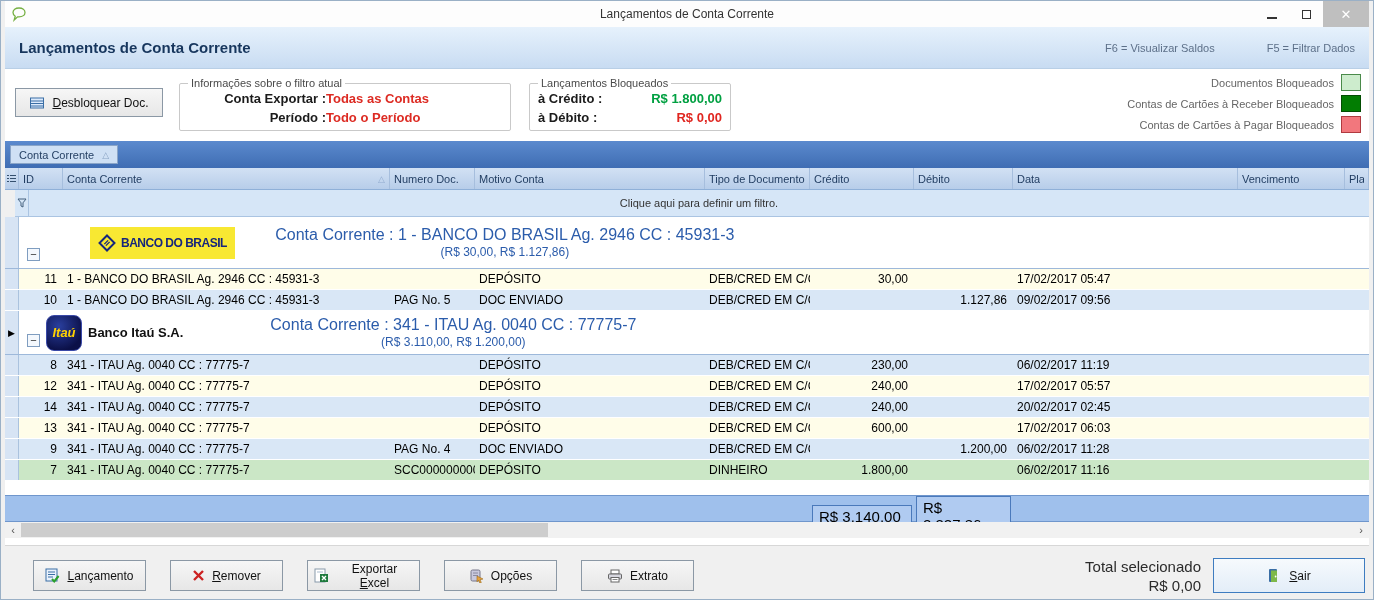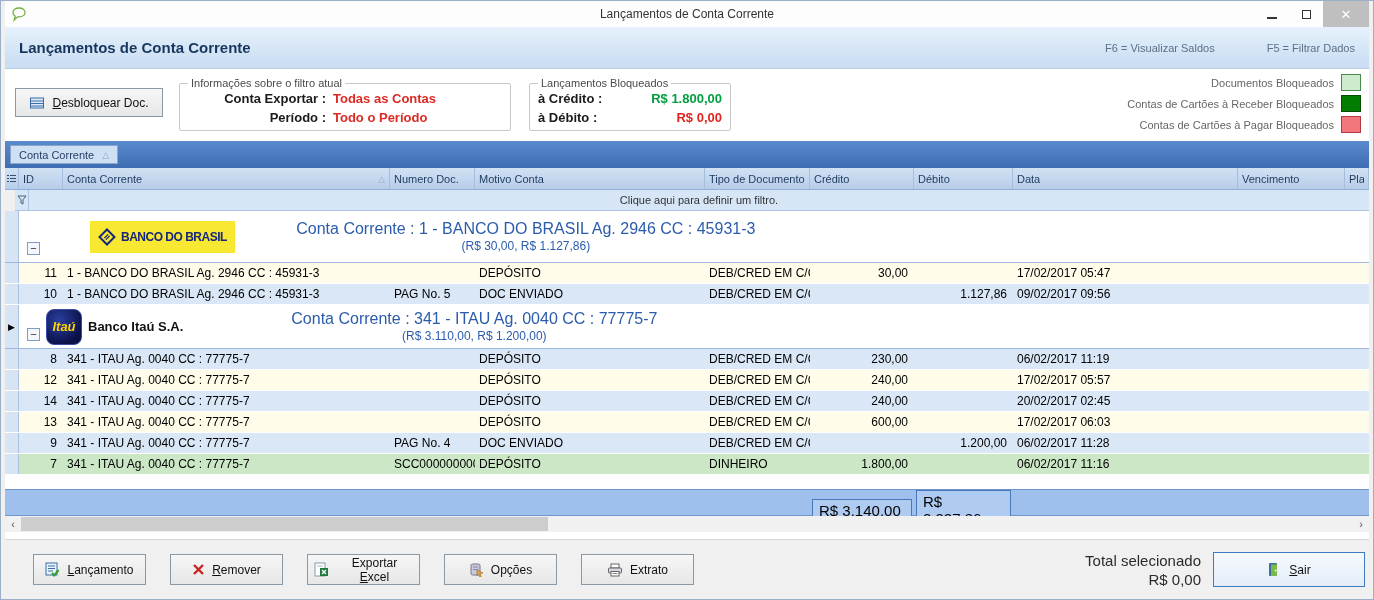--- a/index.html
+++ b/index.html
@@ -28,59 +28,59 @@
   .toolbar { height:72px; background:#fff; position:relative; display:flex; padding:8px 10px 0 10px; }
   .wbtn { background:linear-gradient(#f6f6f6,#e7e7e7); border:1px solid #8b98a5; font-size:12px; color:#111;
     display:flex; align-items:center; justify-content:center; gap:7px; font-family:inherit; cursor:default; }
   #unlock-btn { width:148px; height:29px; margin-top:11px; }
   fieldset { border:1px solid #c9c9c9; border-radius:2px; margin:0; padding:0 8px 3px 8px; }
   legend { font-size:11px; color:#4a4a4a; padding:0 3px; }
   .filter-box { width:332px; margin-left:16px; height:54px; }
   .blocked-box { width:202px; margin-left:18px; height:54px; }
   .kv-row { display:flex; font-size:13px; line-height:19px; font-weight:bold; color:#1b1b1b; }
   .filter-box .kv-label { width:138px; text-align:right; }
-  .filter-box .kv-value { margin-left:7px; }
+  .filter-box .kv-value { }
   .blocked-box .kv-row { justify-content:space-between; }
   .legend { position:absolute; right:8px; top:5px; display:flex; flex-direction:column; gap:4px; }
   .legend-row { display:flex; align-items:center; justify-content:flex-end; gap:7px; font-size:11px; color:#666; }
   .legend-swatch { width:20px; height:17px; border:1px solid #555; }
   
   .groupbar { height:27px; background:linear-gradient(#5b8ace,#3f6db3); display:flex; align-items:center; padding-left:5px; }
   .group-tab { background:#cfe0f4; border:1px solid #8aa5c8; font-size:11px; color:#243f63; height:19px;
     display:flex; align-items:center; gap:8px; padding:0 8px; }
   .sort-glyph { font-size:9px; color:#8aa4c4; }
   
   .grid { --cols:14px 44px 327px 85px 230px 105px 104px 99px 225px 107px 1fr; }
   .colheader { display:grid; grid-template-columns:var(--cols); height:22px;
     background:linear-gradient(#d2e1f4,#b7cde9); border-bottom:1px solid #8fb0d8; font-size:11px; color:#1e3a5f; }
   .colheader .hcell { border-right:1px solid #a6bedd; padding:0 4px; display:flex; align-items:center;
     white-space:nowrap; overflow:hidden; }
   .colheader .hicon { display:flex; align-items:center; justify-content:center; border-right:1px solid #a6bedd; }
   .hcell .hlbl { overflow:hidden; }
   .hcell .hsort { margin-left:auto; font-size:9px; color:#93add0; }
-  .filterrow { display:grid; grid-template-columns:14px 1fr; height:21px; background:#d6e6f7; border-bottom:1px solid #aac4e2;margin-left:10px; }
+  .filterrow { display:grid; grid-template-columns:14px 1fr; height:27px; background:#d6e6f7; border-bottom:1px solid #aac4e2;margin-left:10px; }
   .filterrow .ficon { display:flex; align-items:center; justify-content:center; border-right:1px solid #aac4e2; }
   .filterrow .ftext { display:flex; align-items:center; justify-content:center; font-size:11px; color:#333; }
   .gridbody { height:278px; background:#fff; overflow:hidden; }
   .group-row { display:flex; align-items:center; background:#fff; border-bottom:1px solid #9db8da; }
   .group-row.tone-bb { height:52px; }
   .group-row.tone-itau { height:44px; }
   .g-ind { width:14px; align-self:stretch; background:#d7e4f4; border-right:1px solid #aac2de;
     display:flex; align-items:center; justify-content:center; font-size:9px; color:#000; }
   .g-collapse { width:13px; height:13px; flex:none; border:1px solid #7f9dc0; background:#f4f8fd; color:#333;
     font-size:11px; line-height:10px; text-align:center; margin:0 6px 0 8px; align-self:flex-end; margin-bottom:7px; }
   .logo-bb { height:32px; background:#f8e832; display:flex; align-items:center; gap:5px; padding:0 8px; flex:none; }
   .tone-bb .logo-bb { margin-left:44px; }
   .logo-bb .bbname { font-weight:900; font-size:12px; color:#16267c; letter-spacing:-0.5px; white-space:nowrap; }
   .logo-itau { width:36px; height:36px; flex:none; border-radius:8px; border:1px solid #3a49a8;
     background:radial-gradient(circle at 35% 30%, #2a3f9e, #0b1048 75%);
     display:flex; align-items:center; justify-content:center; }
   .logo-itau span { color:#ffd200; font-weight:bold; font-style:italic; font-size:13px; }
   .g-caption { font-weight:bold; font-size:13px; color:#111; margin-left:6px; white-space:nowrap; }
-  .group-main { width:540px; text-align:center; line-height:1.25;margin-left:21px; }
+  .group-main { width:540px; text-align:center; line-height:1.25; }
   .g-title { font-size:16px; color:#2b5cab; white-space:nowrap; }
   .g-sub { font-size:12px; color:#2b5cab; }
   .drow { display:grid; grid-template-columns:var(--cols); height:21px; border-bottom:1px solid #fff;
     font-size:12px; color:#000; }
   .drow .ind { background:#d7e4f4; border-right:1px solid #aac2de; }
   .drow .c { background:var(--rowbg); padding:0 4px; line-height:20px; white-space:nowrap; overflow:hidden; }
   .drow.tone-yellow { --rowbg:#fffde9; }
   .drow.tone-blue { --rowbg:#d9e7f6; }
   .drow.tone-green { --rowbg:#cbe7c6; }
   .c-id, .c-credit, .c-debit { text-align:right; padding-right:6px !important; }

